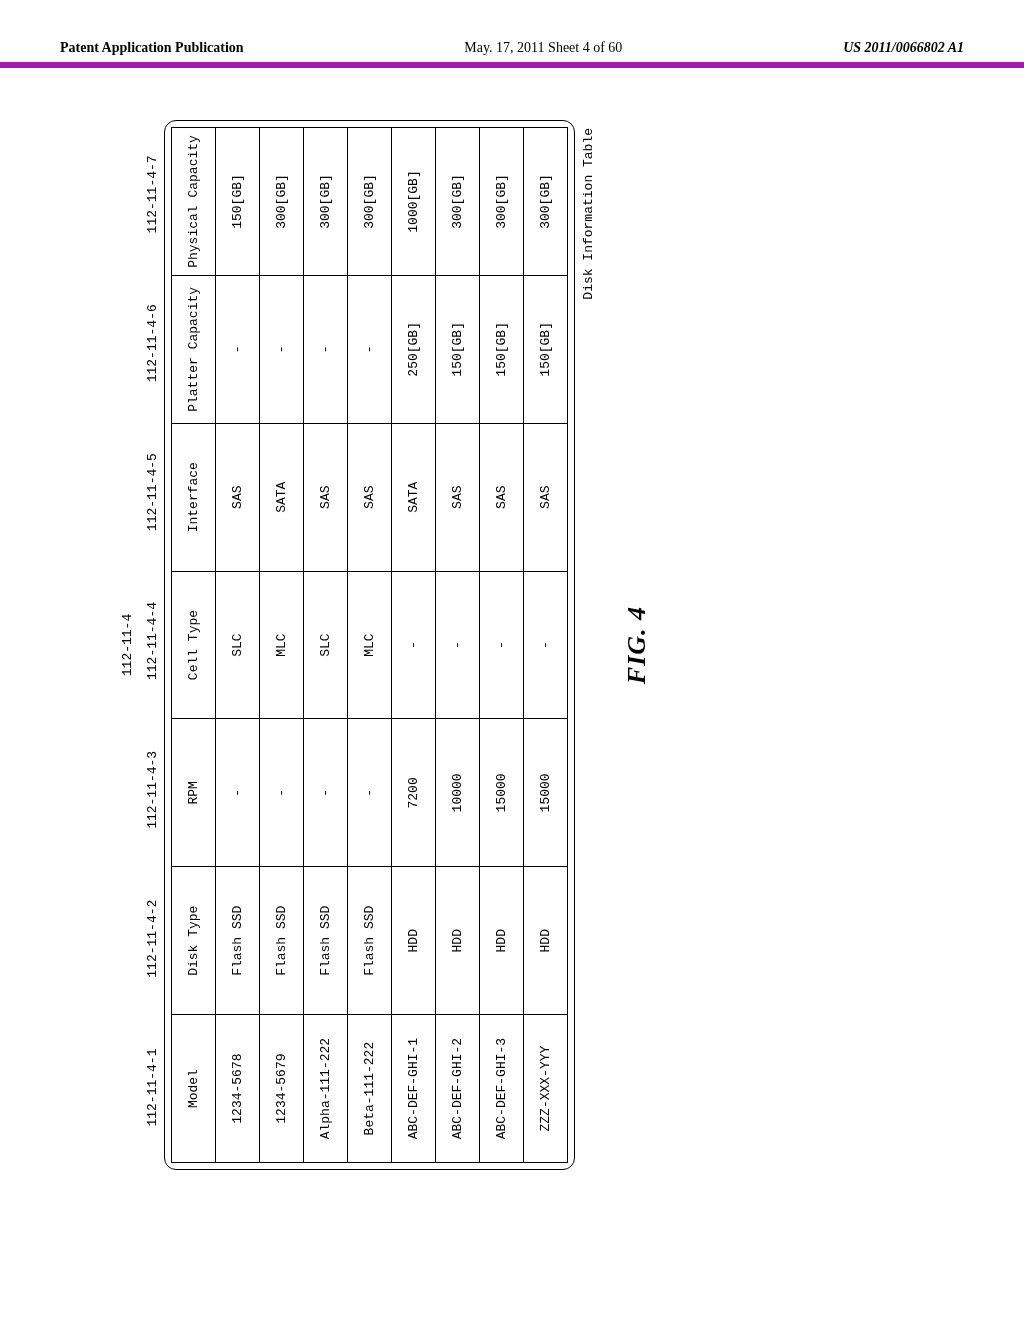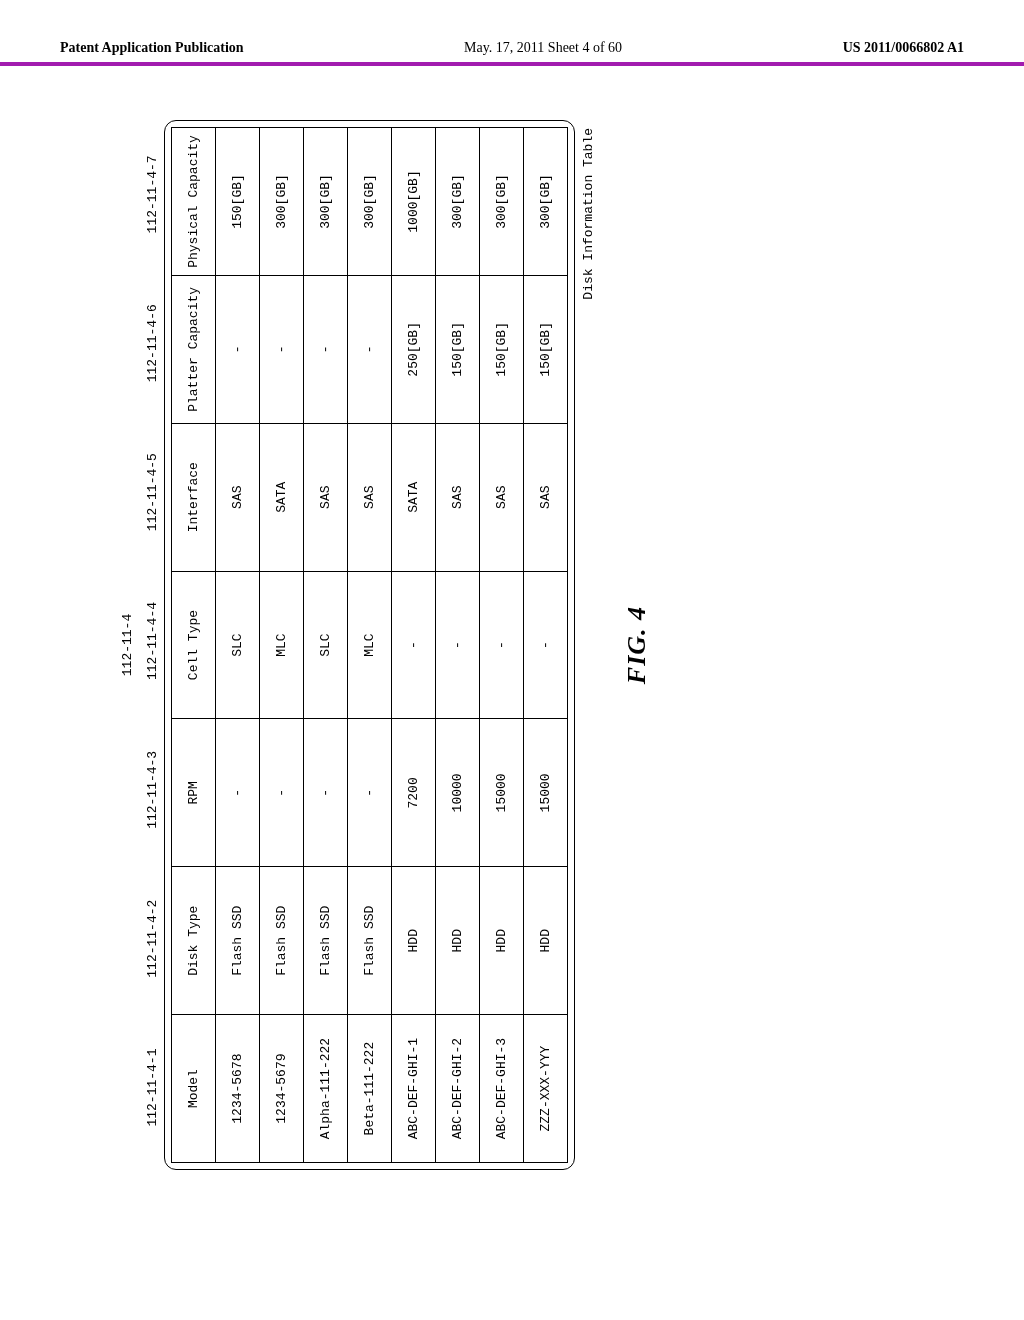--- a/index.html
+++ b/index.html
@@ -11,25 +11,25 @@
     color: #000;
     width: 1024px;
     height: 1320px;
     position: relative;
   }
   .header {
     display: flex;
     justify-content: space-between;
     align-items: flex-end;
     padding: 40px 60px 6px 60px;
-    border-bottom: 4px solid #a21caf;
+    border-bottom: 6px solid #a21caf;
   }
   .header-left { font-weight: bold; }
   .header-mid { font-weight: normal; }
-  .header-right { font-weight: bold; }
+  .header-right { font-weight: bold; font-style: italic; }
 
   .figure-area {
     position: absolute;
     left: 120px;
     top: 120px;
     width: 800px;
     height: 1100px;
   }
   
   .rotated {

